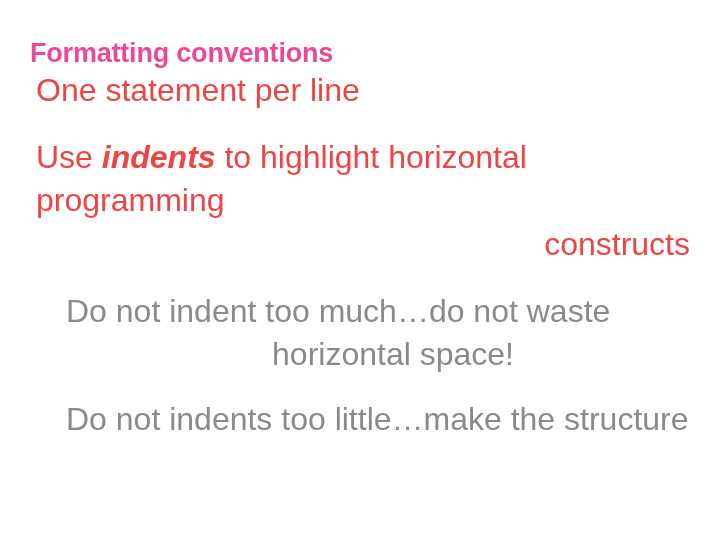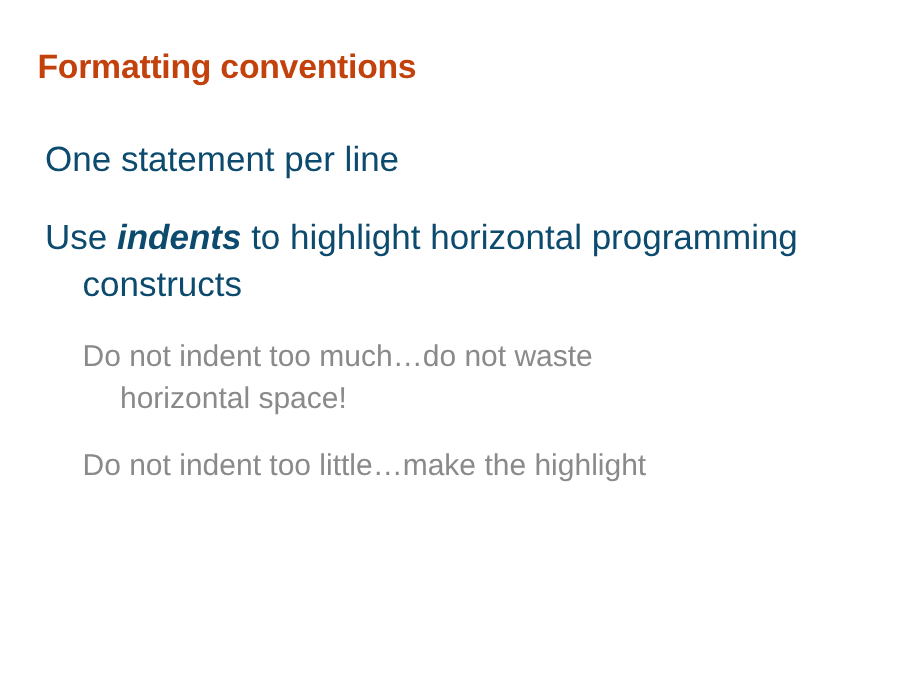--- a/index.html
+++ b/index.html
@@ -11,47 +11,48 @@
       width: 720px;
       height: 540px;
       background: #ffffff;
       font-family: Arial, Helvetica, sans-serif;
       padding: 38px 30px 30px 30px;
       overflow: hidden;
     }
     .title {
       font-size: 27px;
       font-weight: bold;
-      color: #c2410c;
-      margin-bottom: 40px;
+      color: #ec4899;
       letter-spacing: -0.2px;
     }
     .bullet-1 {
-      font-size: 28px;
-      color: #0c4a6e;
+      font-size: 32px;
+      color: #ef4444;
       font-weight: 400;
       margin-bottom: 24px;
       padding-left: 6px;
       line-height: 1.35;
     }
     .bullet-1 .continuation {
       padding-left: 30px;
       display: block;
+      text-align: right;
     }
     .bullet-2 {
-      font-size: 24px;
+      font-size: 32px;
       color: #8a8a8a;
       font-weight: 400;
       margin-bottom: 22px;
       padding-left: 36px;
       line-height: 1.35;
     }
     .bullet-2 .continuation {
       padding-left: 30px;
       display: block;
+      text-align: center;
     }
     .bold-word {
       font-weight: bold;
       font-style: italic;
     }
   </style>
 </head>
 <body>
 
 <div class="title">Formatting conventions</div>
@@ -64,14 +65,14 @@
   <span>Use </span><span class="bold-word">indents</span><span> to highlight horizontal programming</span>
   <span class="continuation">constructs</span>
 </div>
 
 <div class="bullet-2">
   <span>Do not indent too much…do not waste</span>
   <span class="continuation">horizontal space!</span>
 </div>
 
 <div class="bullet-2">
-  <span>Do not indent too little…make the highlight</span>
+  <span>Do not indents too little…make the structure</span>
 </div>
 
 </body></html>

